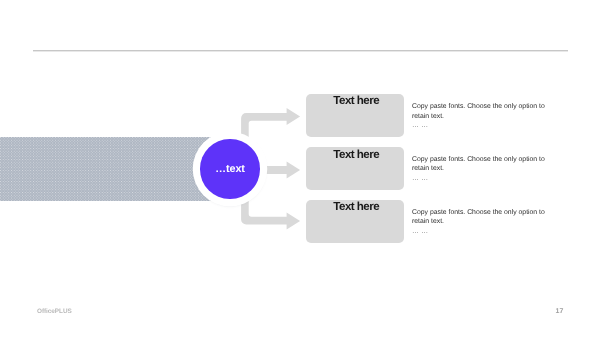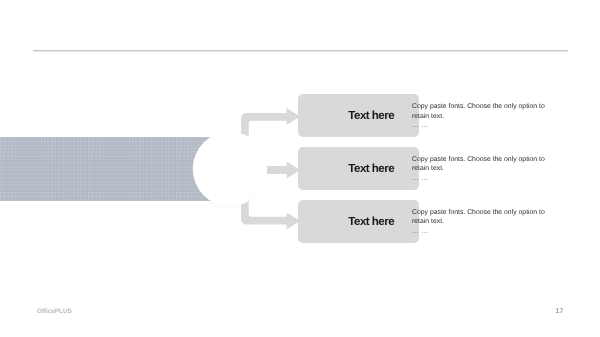--- a/index.html
+++ b/index.html
@@ -24,22 +24,22 @@
 
   
   svg.arrows{position:absolute;left:0;top:0;width:600px;height:337px;}
   .ring{position:absolute;left:193.8px;top:132.9px;width:72.4px;height:72.4px;border-radius:50%;
         background:#fff;box-shadow:0 0 0 1.3px #fff, 0 1.2px 2.4px rgba(120,125,135,.16);}
   .circle{position:absolute;left:200.4px;top:139.4px;width:59.4px;height:59.4px;border-radius:50%;
           display:flex;align-items:center;justify-content:center;}
   .circle span{color:#fff;font-size:10.8px;font-weight:bold;letter-spacing:-0.1px;}
 
   
-  .box{position:absolute;left:298px;width:98.4px;border-radius:5px;
-       display:flex;align-items:center;justify-content:center;padding-left:23px;}
+  .box{position:absolute;left:306px;width:98.4px;border-radius:5px;
+       display:flex;align-items:flex-start;justify-content:center;}
   .box span{font-size:11.6px;font-weight:bold;color:#1a1a1a;letter-spacing:-0.55px;
             position:relative;top:0.4px;left:1px;}
   .box.box3 span{top:-0.3px;}
 
   
   .desc{position:absolute;left:412px;width:136px;font-size:6.85px;color:#2b2b2b;line-height:9.5px;}
   .desc .sub{color:#6f6f6f;letter-spacing:0.3px;}
 
   .footer-left{position:absolute;left:37px;top:308px;font-size:6.4px;color:#b9b9b9;
                font-weight:bold;letter-spacing:-0.05px;}
@@ -54,20 +54,23 @@
 
   <div class="bar"></div>
 
   <svg class="arrows" viewBox="0 0 600 337">
     <path fill="#d9d9d9" d="M241.1 139 L241.1 118.2 A5.1 5.1 0 0 1 246.2 113.1 L286.6 113.1 L286.6 108.1 L300.1 116.6 L286.6 125.1 L286.6 120.8 L251.5 120.8 A2.8 2.8 0 0 0 248.7 123.6 L248.7 139 Z"></path>
     <path fill="#d9d9d9" d="M266.2 166.1 L286.6 166.1 L286.6 161.4 L300.1 169.9 L286.6 178.4 L286.6 173.9 L266.2 173.9 Z"></path>
     <path fill="#d9d9d9" d="M241.1 198.5 L241.1 219.4 A5.1 5.1 0 0 0 246.2 224.5 L286.6 224.5 L286.6 229.5 L300.1 221 L286.6 212.5 L286.6 216.8 L251.5 216.8 A2.8 2.8 0 0 1 248.7 214 L248.7 198.5 Z"></path>
   </svg>
 
   <div class="ring"></div>
+  <div class="circle" style="background:#5E33F9;">
+    <span>…text</span>
+  </div>
 
   <div class="box" style="top:94px;height:42.6px;background:#d9d9d9;">
     <span>Text here</span>
   </div>
   <div class="box" style="top:147.2px;height:42.6px;background:#d9d9d9;">
     <span>Text here</span>
   </div>
   <div class="box box3" style="top:200.2px;height:42.6px;background:#d9d9d9;">
     <span>Text here</span>
   </div>

